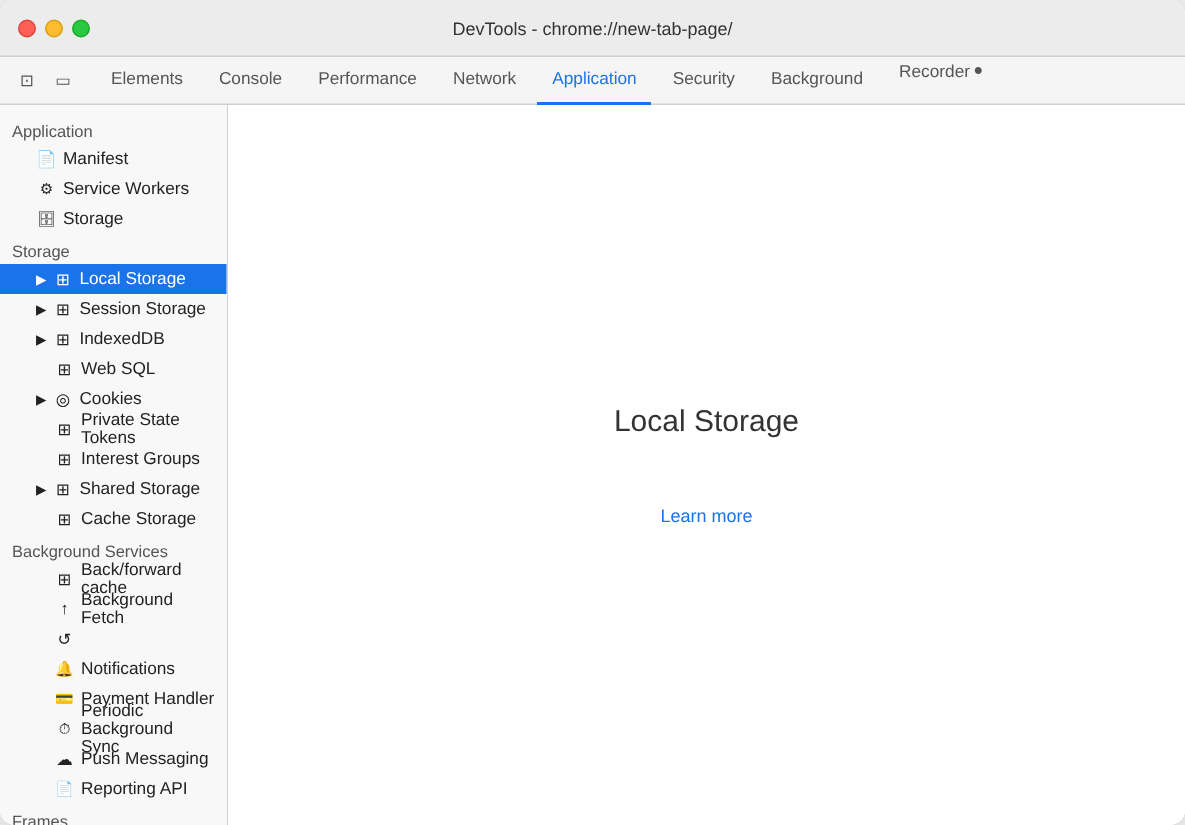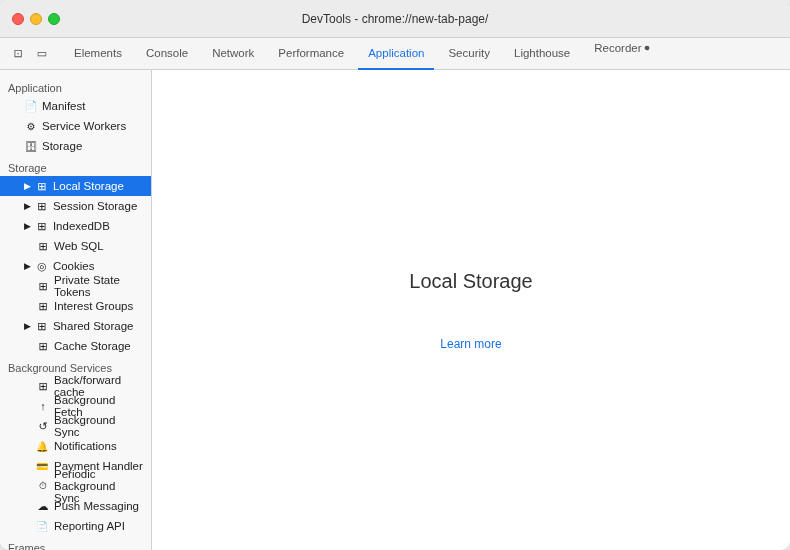--- a/index.html
+++ b/index.html
@@ -182,25 +182,25 @@
     <div class="titlebar-title">DevTools - chrome://new-tab-page/</div>
   </div>
 
   <div class="toolbar">
     <div class="toolbar-icons">
       <div class="toolbar-icon-btn">⊡</div>
       <div class="toolbar-icon-btn">▭</div>
     </div>
     <div class="toolbar-tab">Elements</div>
     <div class="toolbar-tab">Console</div>
+    <div class="toolbar-tab">Performance</div>
     <div class="toolbar-tab">Network</div>
-    <div class="toolbar-tab">Performance</div>
     <div class="toolbar-tab active">Application</div>
     <div class="toolbar-tab">Security</div>
-    <div class="toolbar-tab">Lighthouse</div>
+    <div class="toolbar-tab">Background</div>
     <div class="toolbar-tab" style="display:flex;align-items:flex-start;gap:3px;">
       <span>Recorder</span>
       <span style="font-size:10px;">⏺</span>
     </div>
 
   </div>
 
   <div class="main">
 
     <div class="sidebar">
@@ -266,21 +266,20 @@
       <div class="sidebar-item indent1">
         <span class="sidebar-icon" style="margin-left:12px;">⊞</span>
         <span>Back/forward cache</span>
       </div>
       <div class="sidebar-item indent1">
         <span class="sidebar-icon" style="margin-left:12px;">↑</span>
         <span>Background Fetch</span>
       </div>
       <div class="sidebar-item indent1">
         <span class="sidebar-icon" style="margin-left:12px;">↺</span>
-        <span>Background Sync</span>
       </div>
       <div class="sidebar-item indent1">
         <span class="sidebar-icon" style="margin-left:12px; font-size:10px;">🔔</span>
         <span>Notifications</span>
       </div>
       <div class="sidebar-item indent1">
         <span class="sidebar-icon" style="margin-left:12px; font-size:10px;">💳</span>
         <span>Payment Handler</span>
       </div>
       <div class="sidebar-item indent1">

